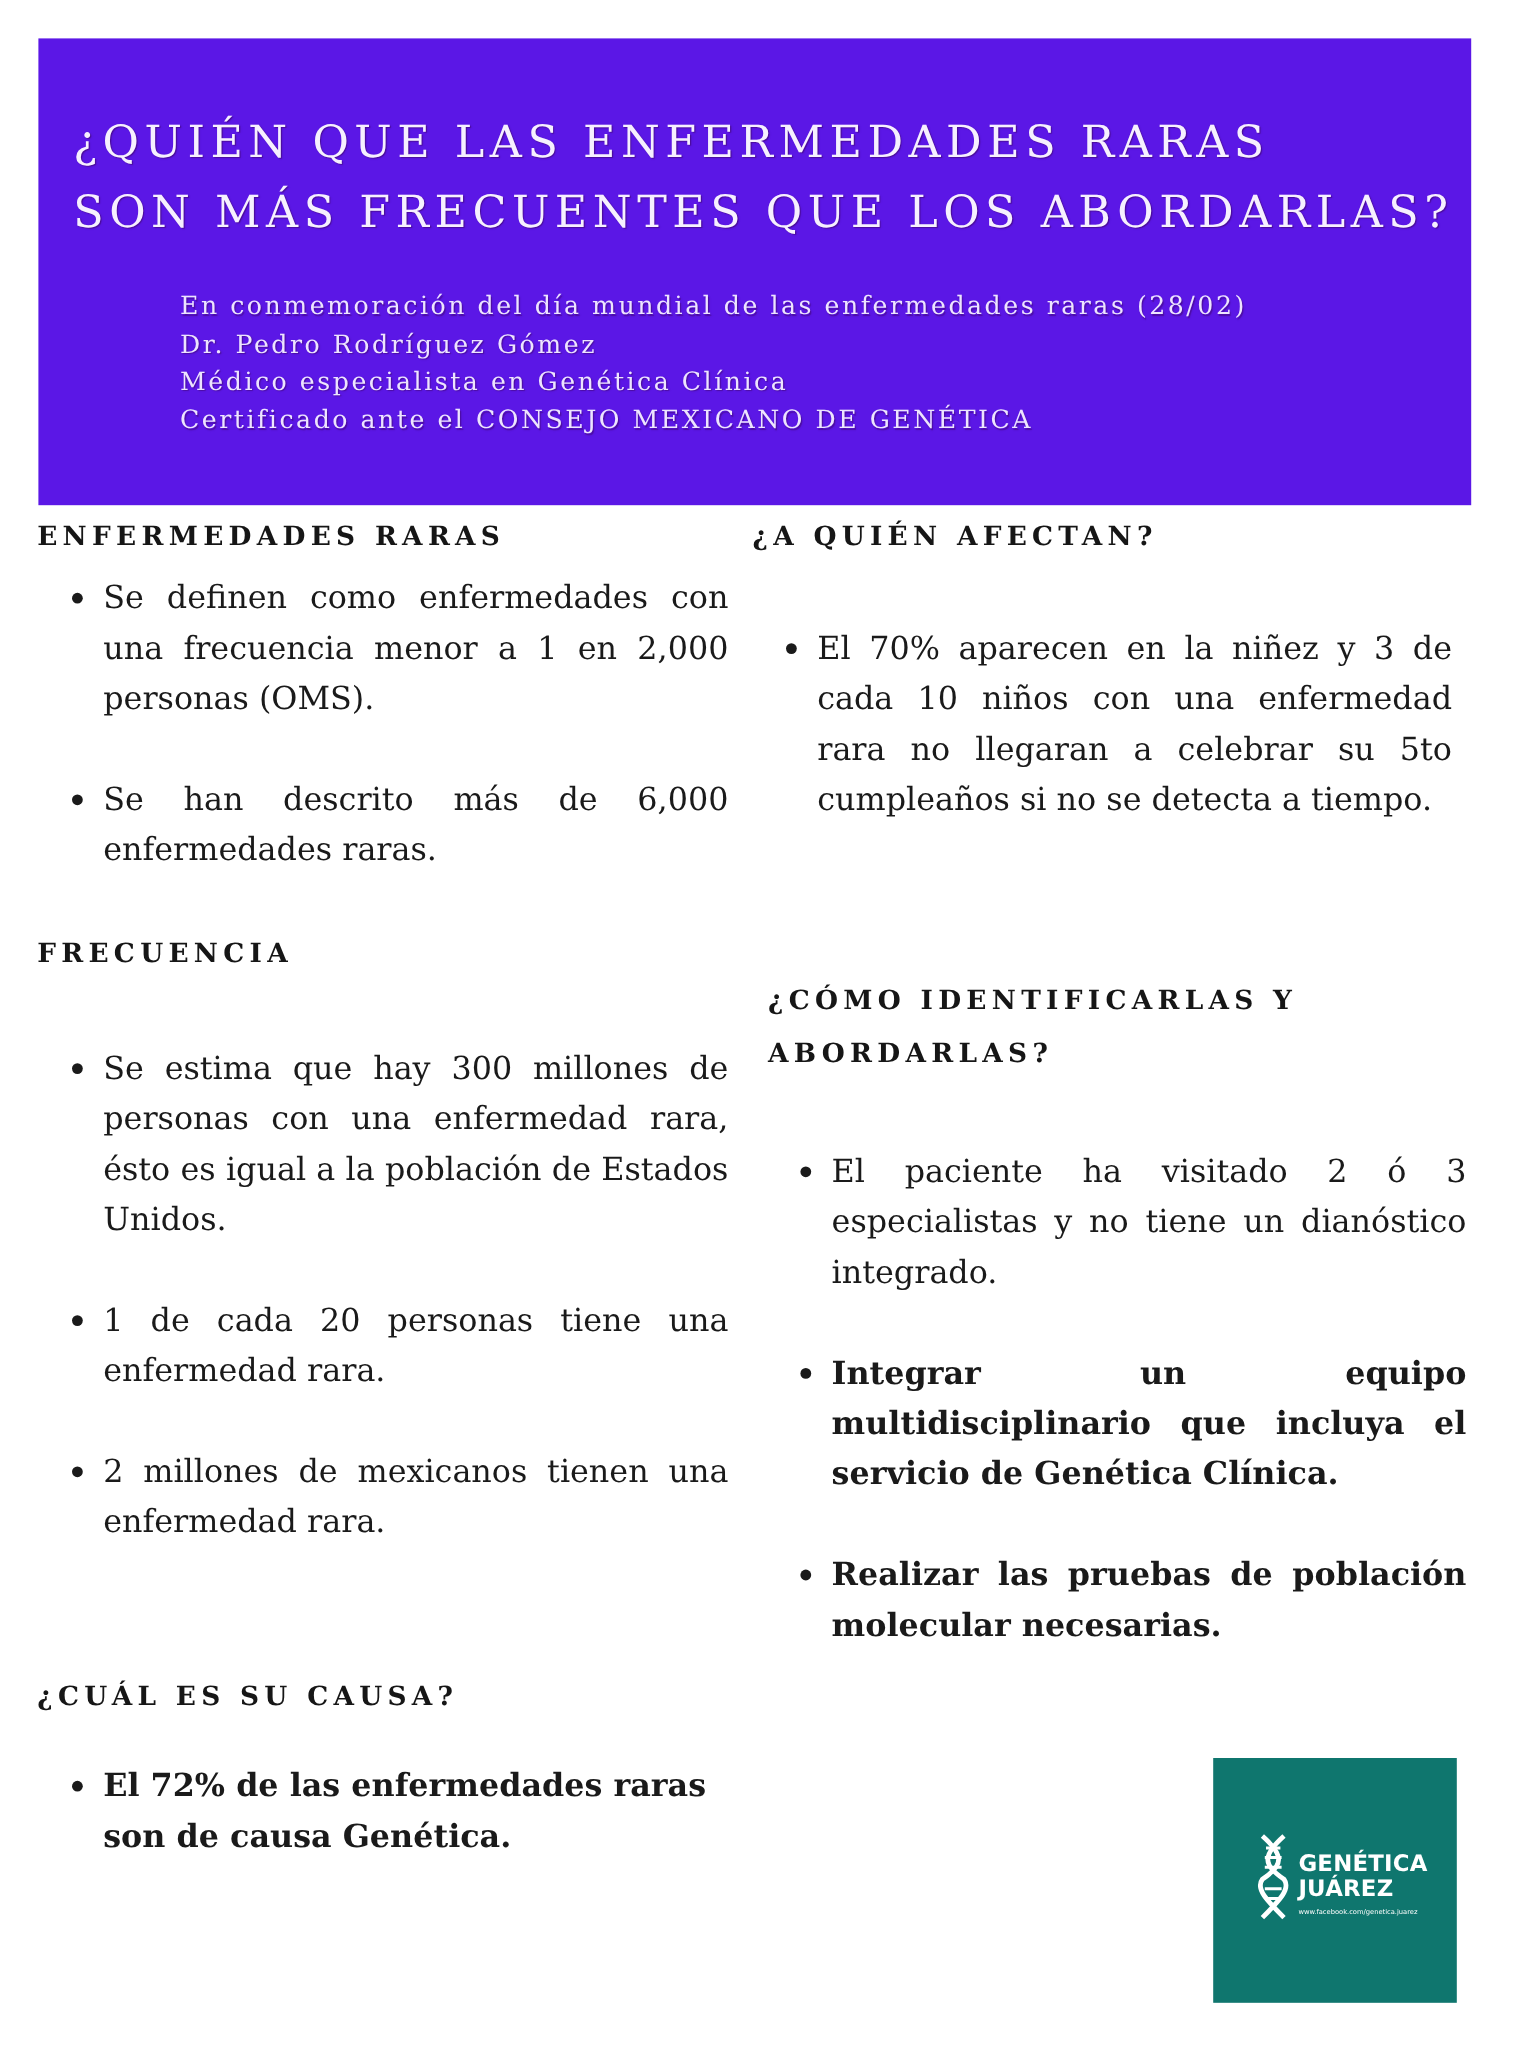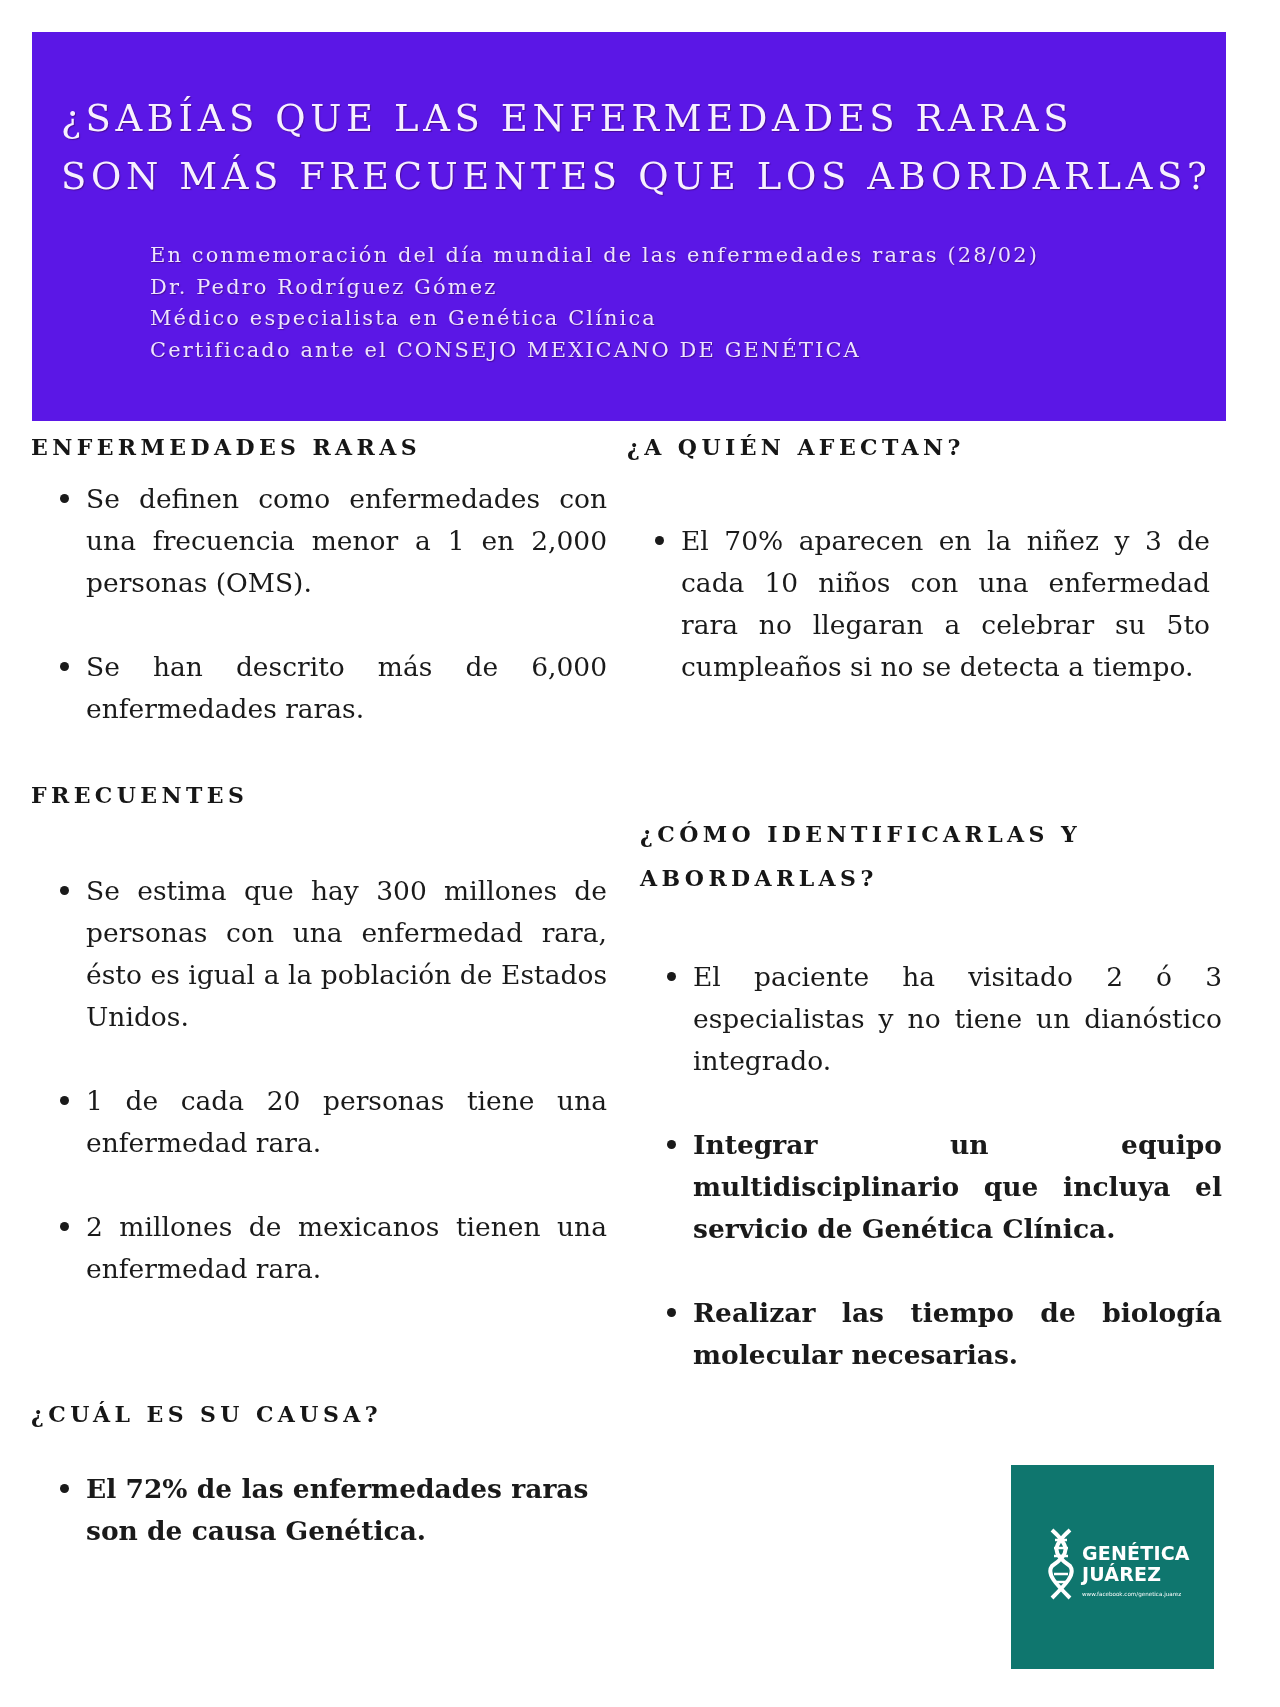--- a/index.html
+++ b/index.html
@@ -29,38 +29,38 @@
   .logo .brand { position:absolute; left:71px; top:78px; font-family:"DejaVu Sans", sans-serif;
                  color:#ffffff; font-size:19px; line-height:21px; font-weight:bold; letter-spacing:0.2px; }
   .logo .url { position:absolute; left:71px; top:126px; font-family:"DejaVu Sans", sans-serif;
                color:#ffffff; font-size:5.6px; white-space:nowrap; }
 </style>
 </head>
 <body>
 
 <div class="banner">
   <h1 class="title">
-    <div>¿SABÍAS QUE LAS ENFERMEDADES RARAS</div>
+    <div>¿QUIÉN QUE LAS ENFERMEDADES RARAS</div>
     <div>SON MÁS FRECUENTES QUE LOS ABORDARLAS?</div>
   </h1>
   <div class="subtitle">
     <div>En conmemoración del día mundial de las enfermedades raras (28/02)</div>
     <div>Dr. Pedro Rodríguez Gómez</div>
     <div>Médico especialista en Genética Clínica</div>
     <div>Certificado ante el CONSEJO MEXICANO DE GENÉTICA</div>
   </div>
 </div>
 
 <h2 class="heading" style="left:31px; top:425px;">ENFERMEDADES RARAS</h2>
 <ul class="list" style="left:86px; top:478px; width:521px;">
   <li><span class="dot"></span><span>Se definen como enfermedades con una frecuencia menor a 1 en 2,000 personas (OMS).</span></li>
   <li><span class="dot"></span><span>Se han descrito más de 6,000 enfermedades raras.</span></li>
 </ul>
 
-<h2 class="heading" style="left:31px; top:773px;">FRECUENTES</h2>
+<h2 class="heading" style="left:31px; top:773px;">FRECUENCIA</h2>
 <ul class="list" style="left:86px; top:870px; width:521px;">
   <li><span class="dot"></span><span>Se estima que hay 300 millones de personas con una enfermedad rara, ésto es igual a la población de Estados Unidos.</span></li>
   <li><span class="dot"></span><span>1 de cada 20 personas tiene una enfermedad rara.</span></li>
   <li><span class="dot"></span><span>2 millones de mexicanos tienen una enfermedad rara.</span></li>
 </ul>
 
 <h2 class="heading" style="left:31px; top:1392px;">¿CUÁL ES SU CAUSA?</h2>
 <ul class="list bold" style="left:86px; top:1468px; width:540px;">
   <li style="text-align:left;"><span class="dot"></span><span>El 72% de las enfermedades raras son de causa Genética.</span></li>
 </ul>
@@ -72,21 +72,21 @@
 
 <h2 class="heading" style="left:640px; top:812px;">
   <div>¿CÓMO IDENTIFICARLAS Y</div>
   <div>ABORDARLAS?</div>
 </h2>
 <ul class="list" style="left:693px; top:956px; width:529px;">
   <li><span class="dot"></span><span>El paciente ha visitado 2 ó 3 especialistas y no tiene un dianóstico integrado.</span></li>
 </ul>
 <ul class="list bold" style="left:693px; top:1124px; width:529px;">
   <li><span class="dot"></span><span>Integrar un equipo multidisciplinario que incluya el servicio de Genética Clínica.</span></li>
-  <li><span class="dot"></span><span>Realizar las tiempo de biología molecular necesarias.</span></li>
+  <li><span class="dot"></span><span>Realizar las pruebas de población molecular necesarias.</span></li>
 </ul>
 
 <div class="logo">
   <svg class="dna" viewBox="0 0 26 72">
     <path d="M4 2 C 22 18, 22 26, 4 38 C -2 46, 8 56, 22 70" stroke="#ffffff" stroke-width="4" fill="none"></path>
     <path d="M22 2 C 4 18, 4 26, 22 38 C 28 46, 18 56, 4 70" stroke="#ffffff" stroke-width="4" fill="none"></path>
     <line x1="7" y1="12" x2="19" y2="12" stroke="#ffffff" stroke-width="2.5"></line>
     <line x1="6" y1="20" x2="20" y2="20" stroke="#ffffff" stroke-width="2.5"></line>
     <line x1="6" y1="28" x2="20" y2="28" stroke="#ffffff" stroke-width="2.5"></line>
     <line x1="6" y1="46" x2="20" y2="46" stroke="#ffffff" stroke-width="2.5"></line>

